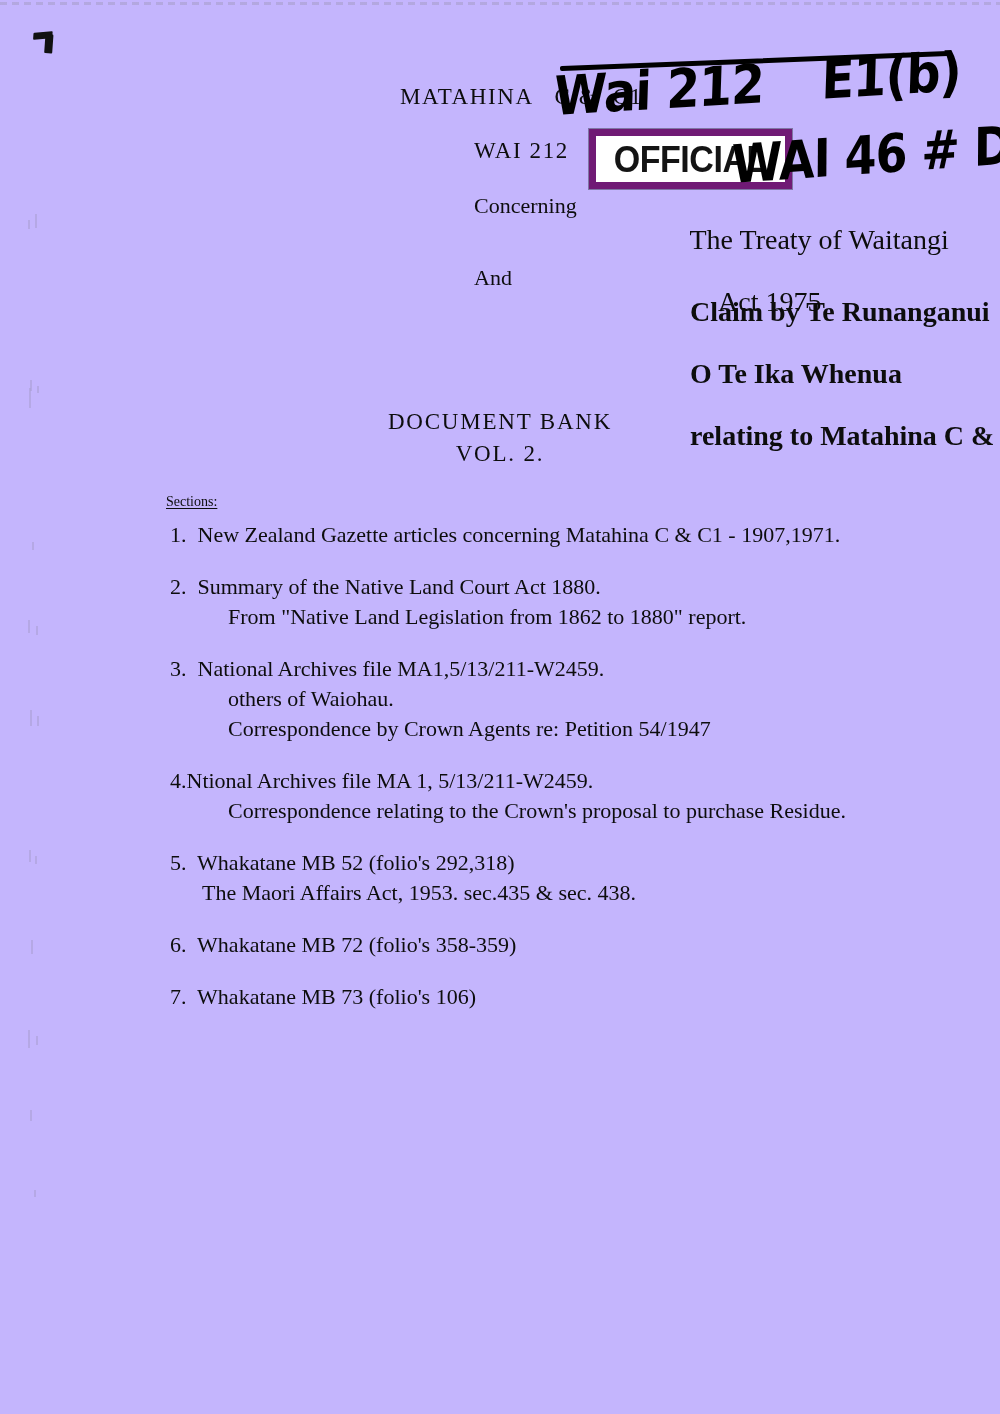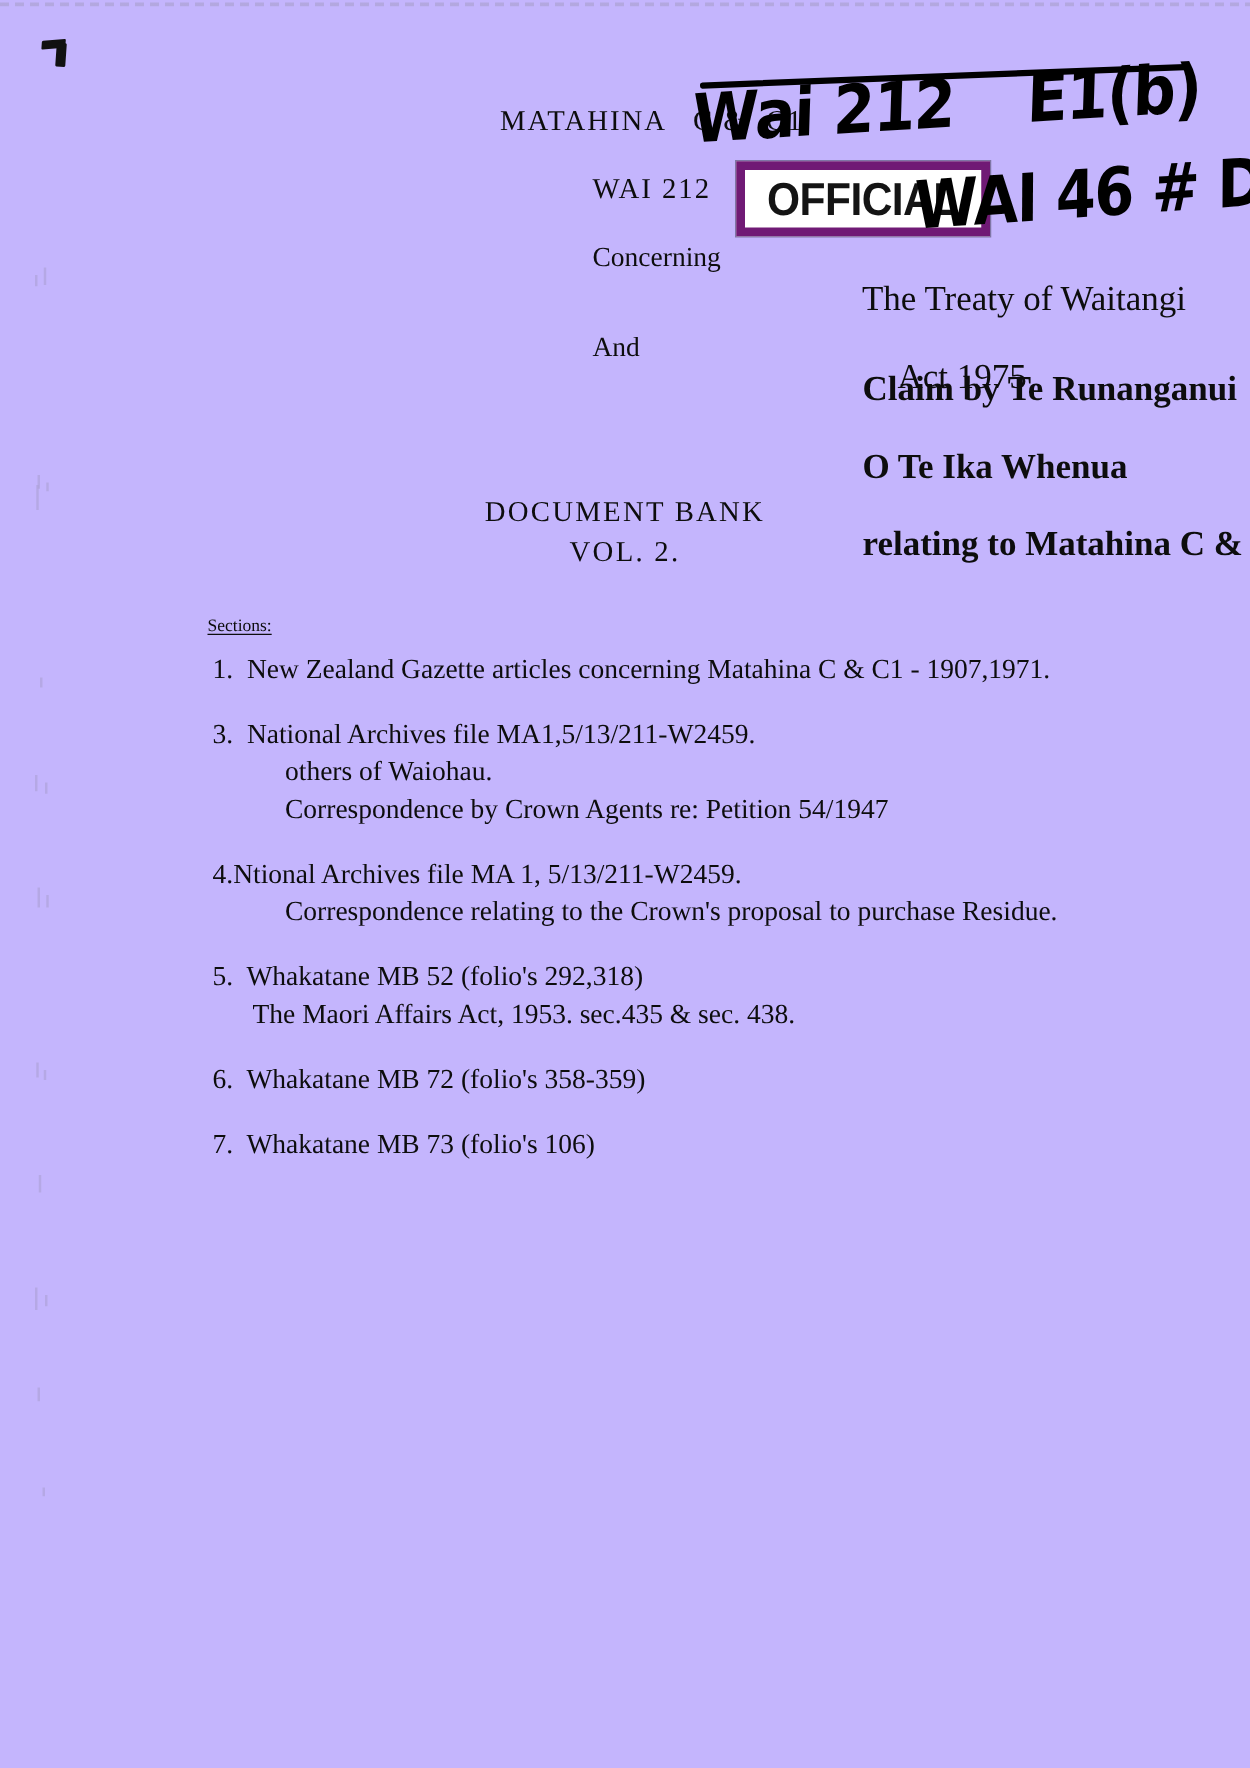--- a/index.html
+++ b/index.html
@@ -130,21 +130,21 @@
 
   #lbl-concerning { left: 474px; top: 193px; }
   #val-concerning { left: 662px; top: 193px; }
   #val-concerning .l2 { display: block; padding-left: 56px; }
 
   #lbl-and        { left: 474px; top: 265px; }
   #val-and        { left: 662px; top: 265px; font-weight: bold; }
 
   #doc-title {
     position: absolute;
-    left: 0; top: 394px;
+    left: 0; top: 406px;
     width: 1000px;
     text-align: center;
     font-size: 23px;
     letter-spacing: 1.8px;
     line-height: 32px;
   }
   #doc-title .tline2 { display: block; }
 
   #sections-heading {
     position: absolute;
@@ -265,20 +265,24 @@
     <span class="tline2">VOL.  2.</span>
   </div>
 
   <div class="typed" id="sections-heading">Sections:</div>
 
   <div class="typed" id="sections-list">
       <div class="sec-item">
         <div class="sec-main ind-num">1.  New Zealand Gazette articles concerning Matahina C &amp; C1 - 1907,1971.</div>
       </div>
       <div class="sec-item">
+        <div class="sec-main ind-num">2.  Summary of the Native Land Court Act 1880.</div>
+        <span class="sec-sub sub-deep">From "Native Land Legislation from 1862 to 1880" report.</span>
+      </div>
+      <div class="sec-item">
         <div class="sec-main ind-num">3.  National Archives file MA1,5/13/211-W2459.</div>
         <span class="sec-sub sub-deep">others of Waiohau.</span>
         <span class="sec-sub sub-deep">Correspondence by Crown Agents re: Petition 54/1947</span>
       </div>
       <div class="sec-item">
         <div class="sec-main ind-num-flush">4.Ntional Archives file MA 1, 5/13/211-W2459.</div>
         <span class="sec-sub sub-deep">Correspondence relating to the Crown's proposal to purchase Residue.</span>
       </div>
       <div class="sec-item">
         <div class="sec-main ind-num">5.  Whakatane MB 52 (folio's 292,318)</div>

